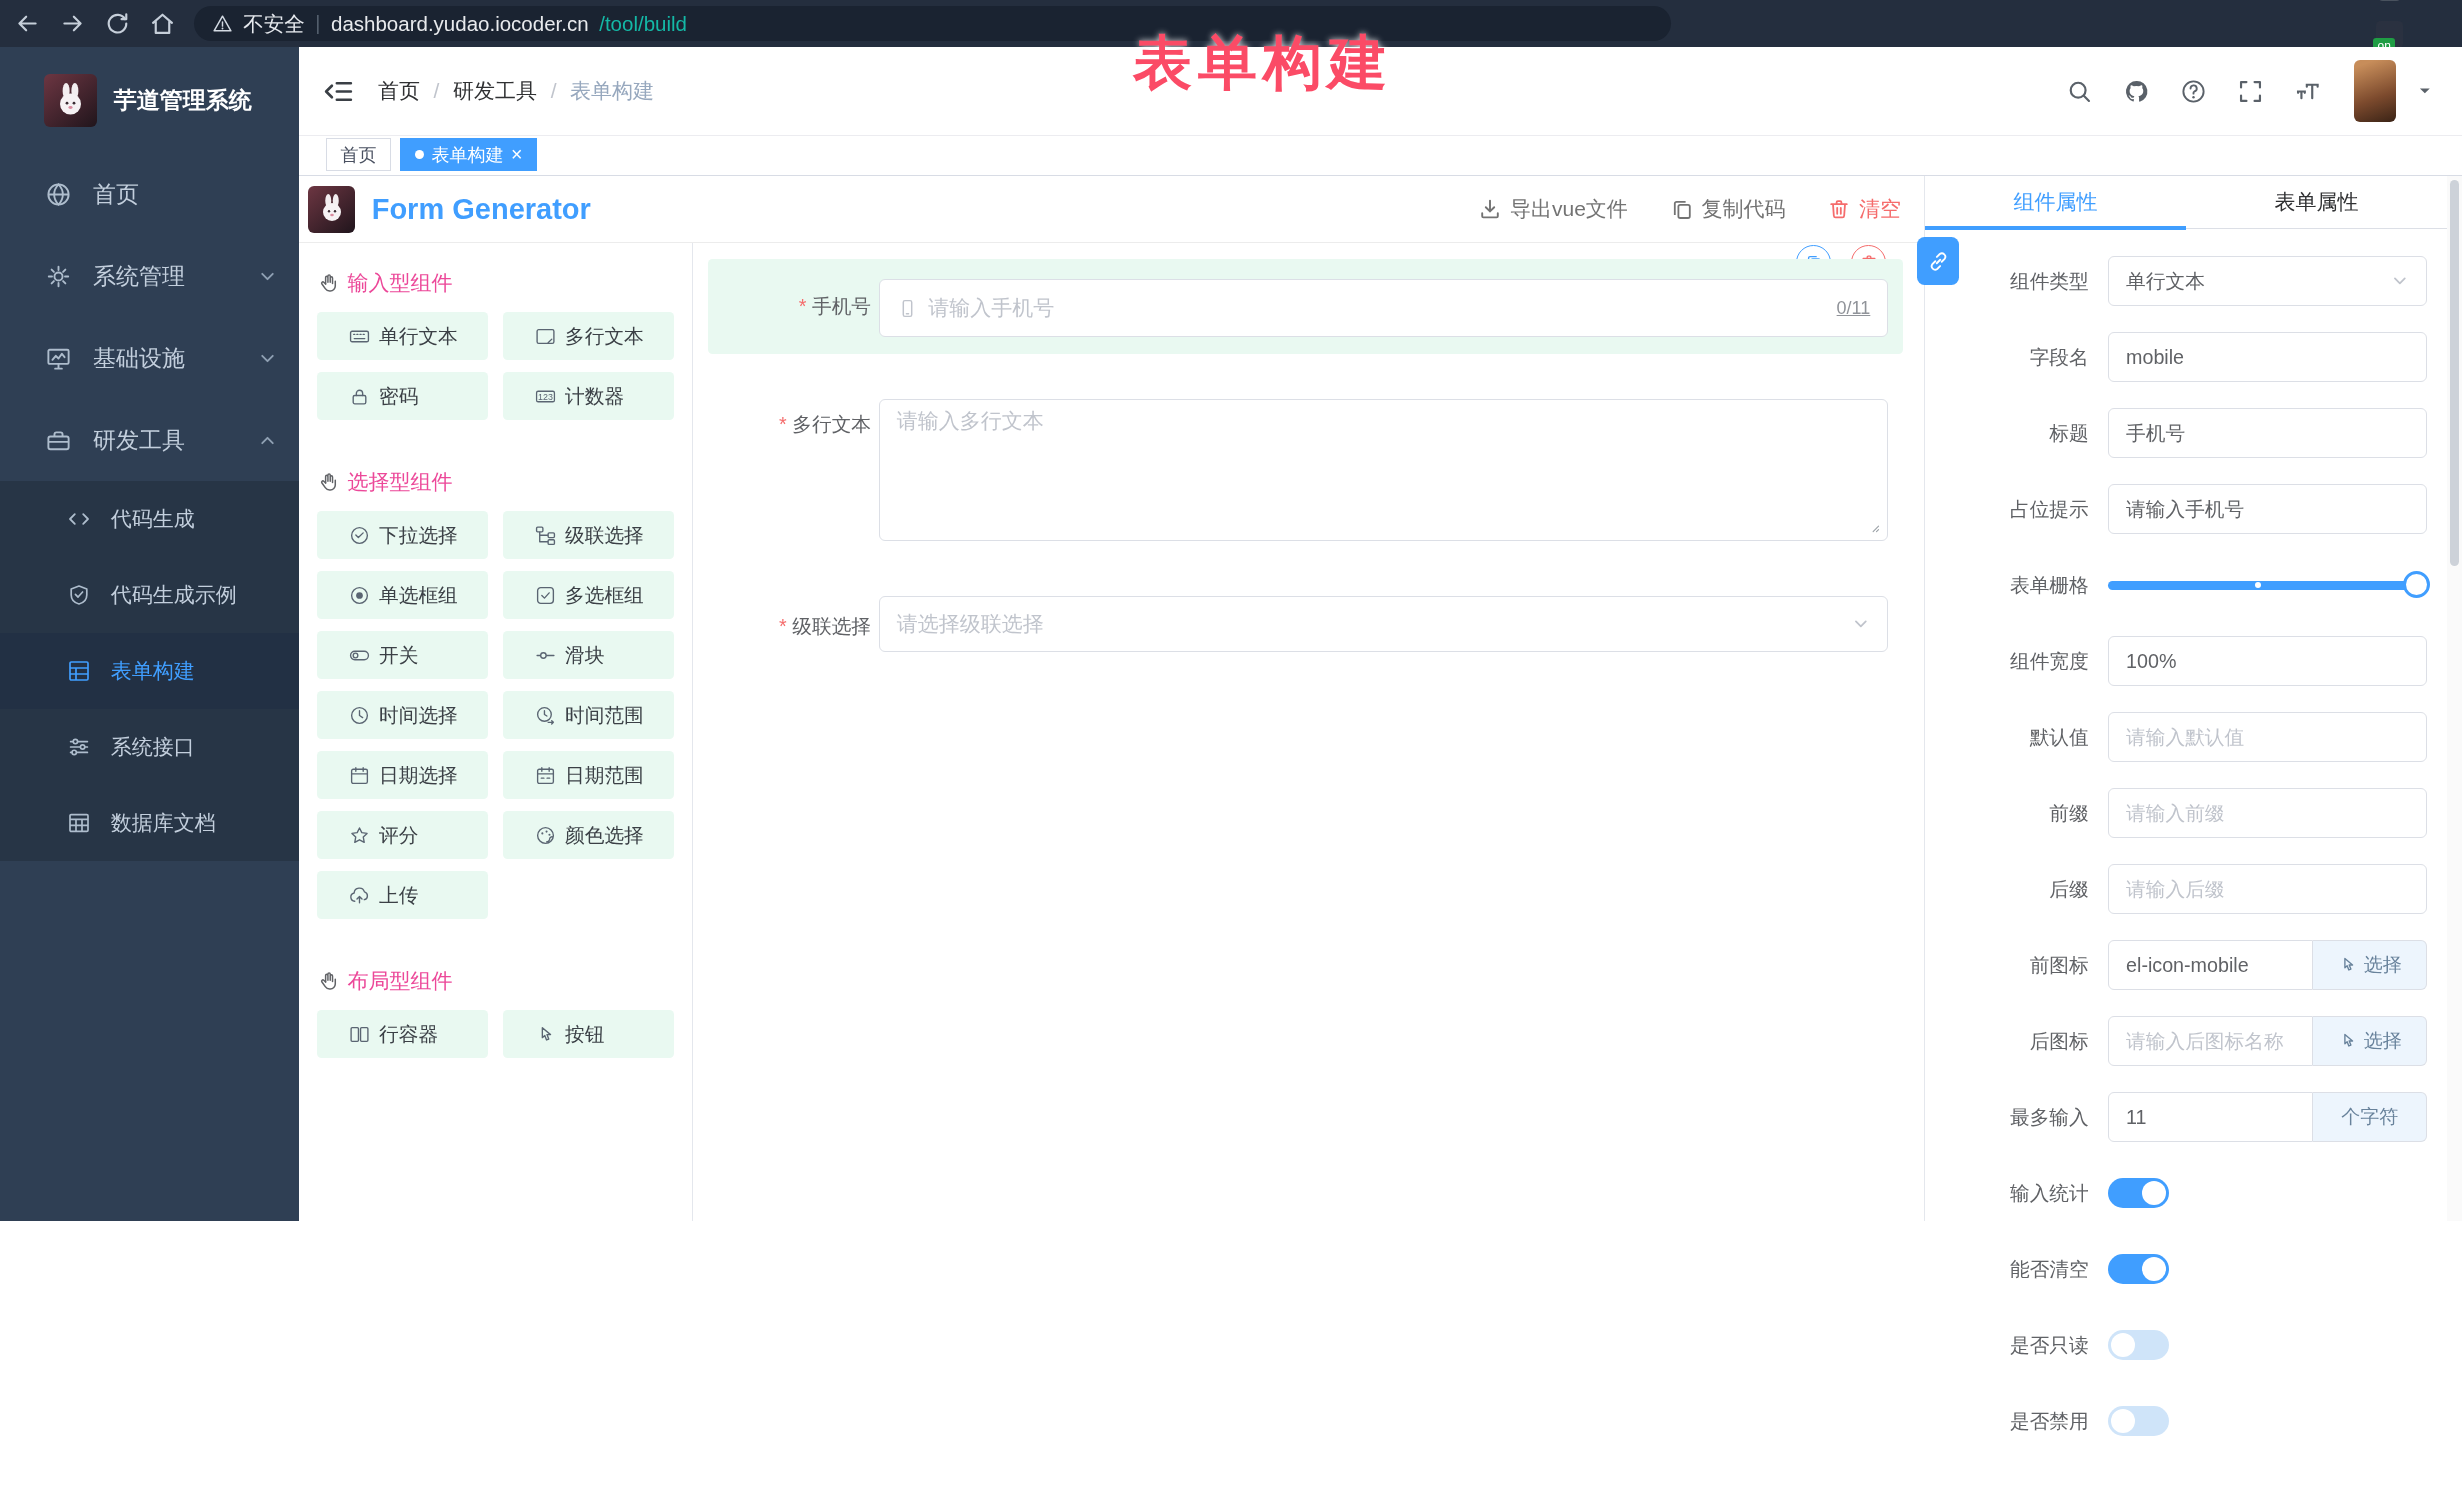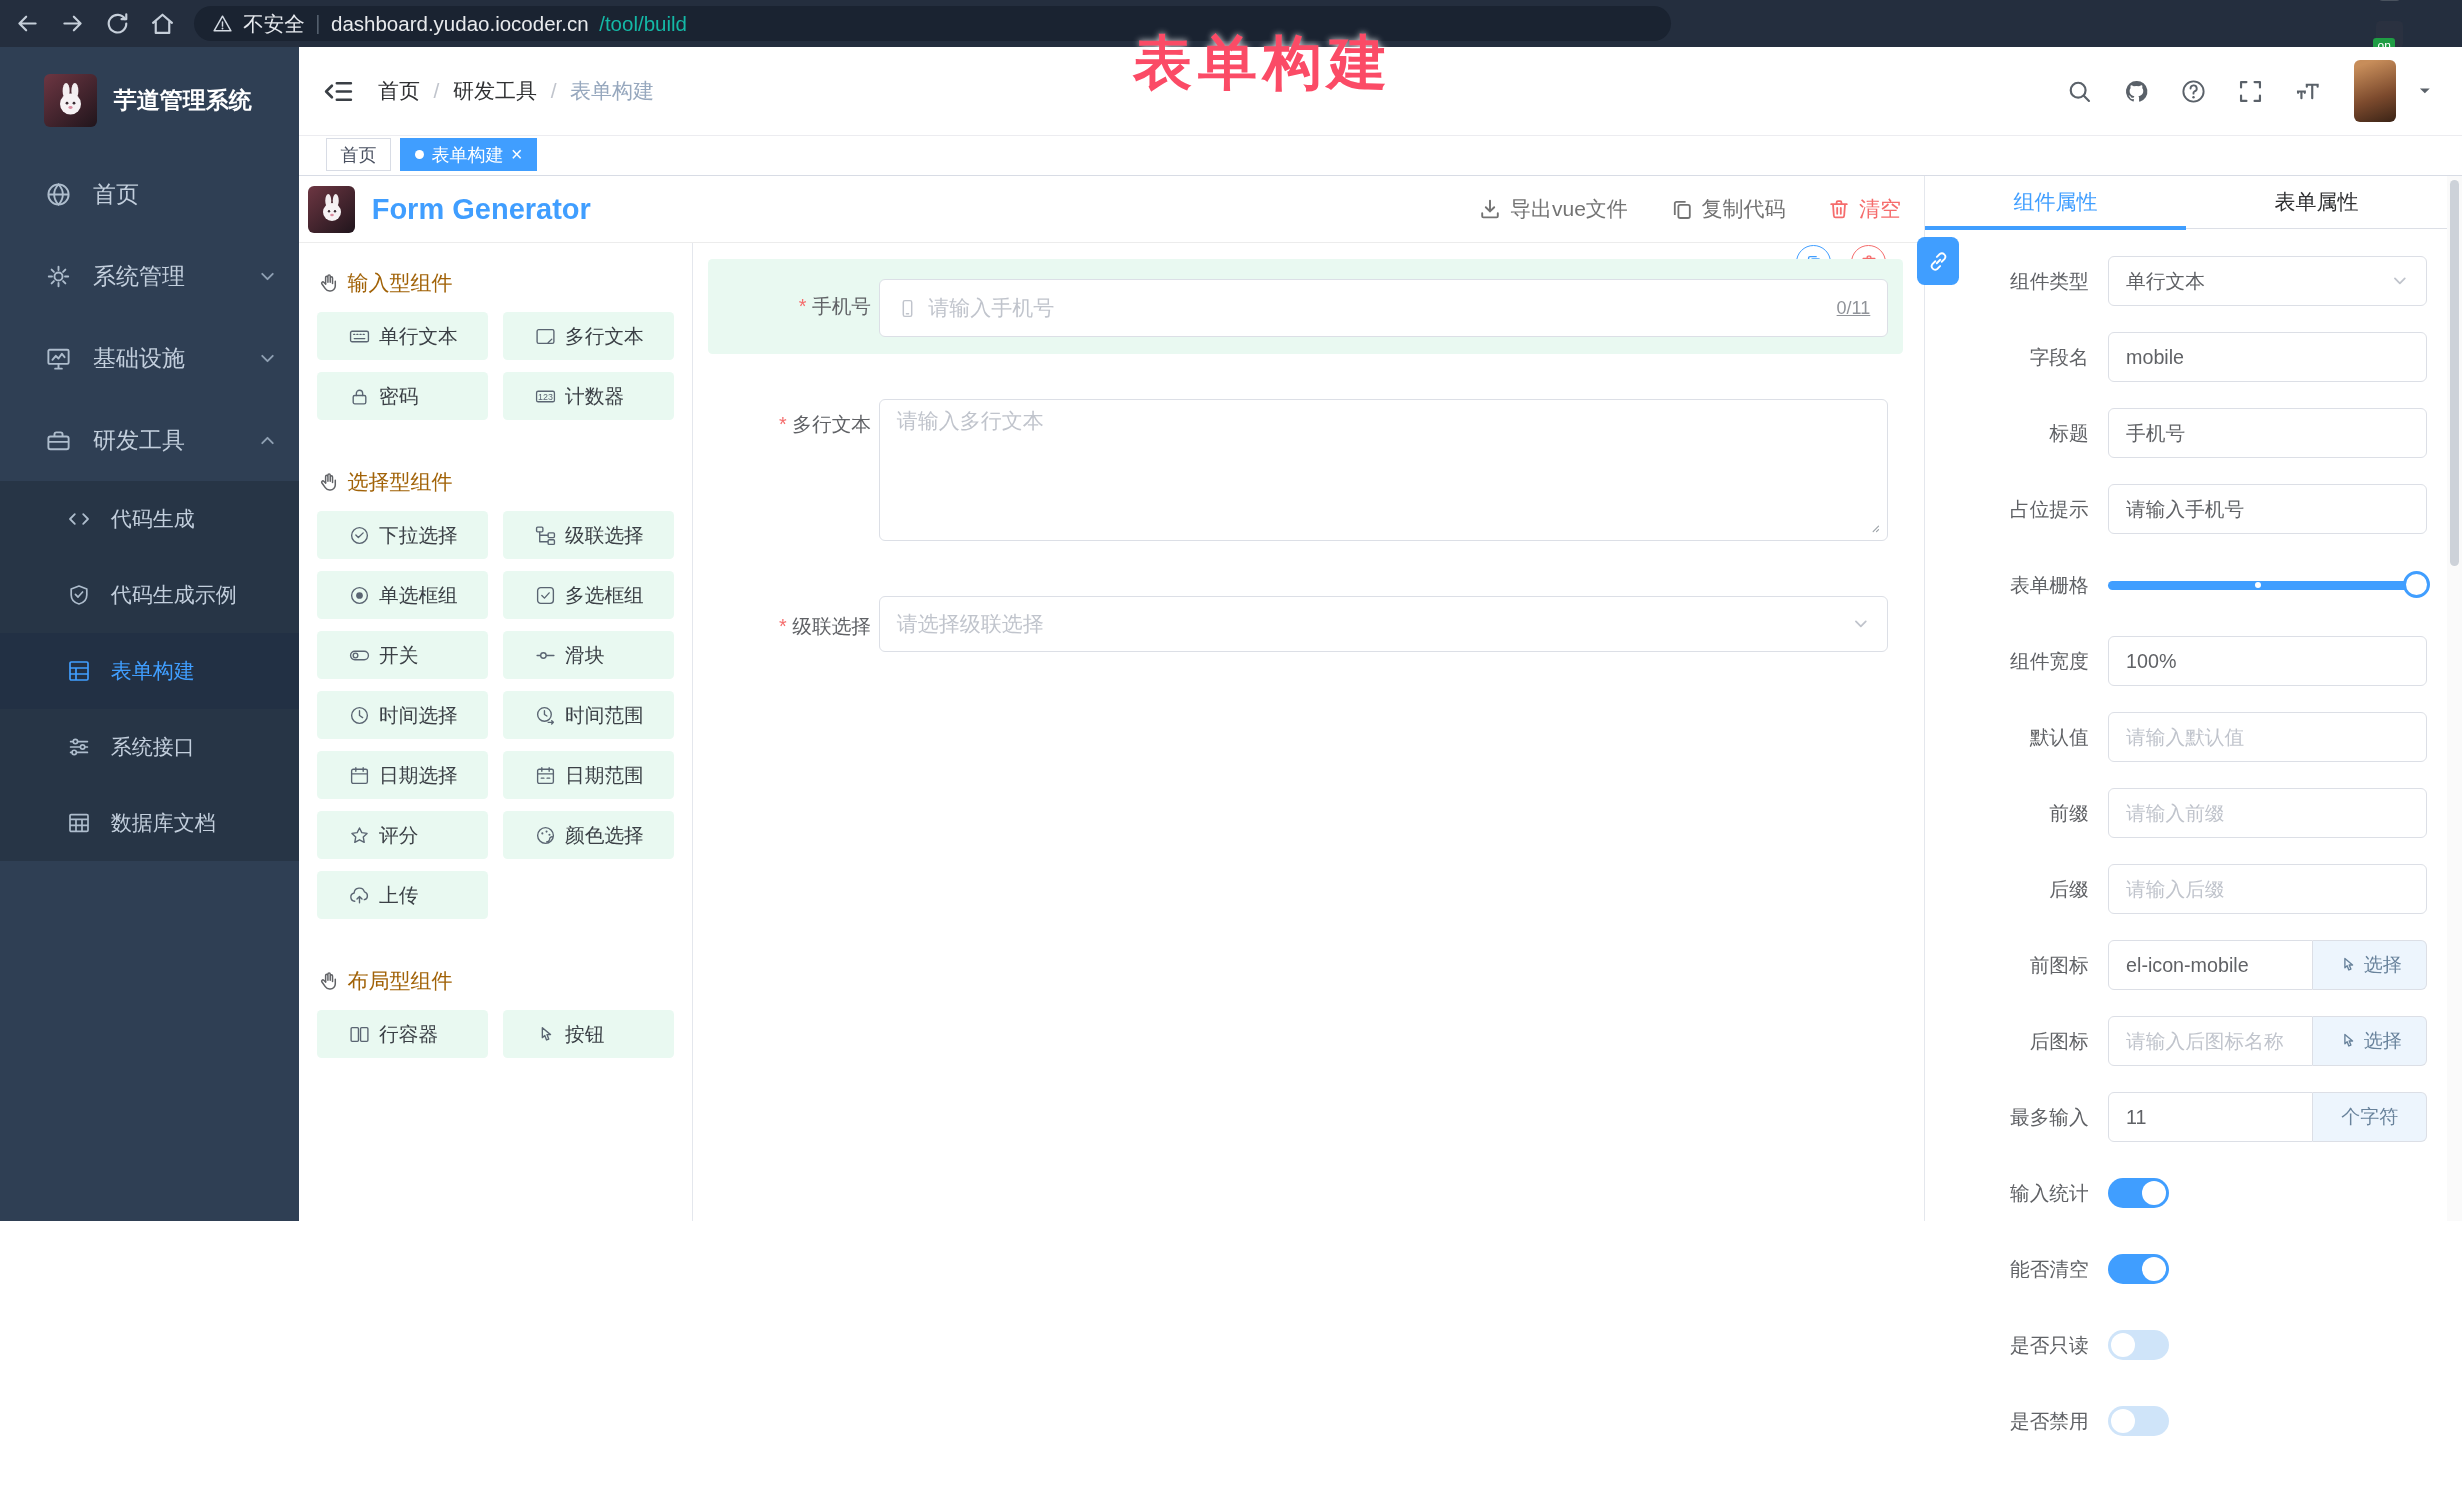--- a/index.html
+++ b/index.html
@@ -86,21 +86,21 @@
   .toolbar .grow { flex:1; }
   .tbtn { display:inline-flex; align-items:center; gap:7.6px; font-size:21px; color:#737373; margin-left:42px; }
   .tbtn .ic { width:24px; height:24px; }
   .tbtn.danger { color:#F56C6C; }
 
   .workrow { flex:1; display:flex; min-height:0; }
 
   
   .cpanel { width:394px; border-right:0.8px solid #e4e7ed; padding:26px 18px 0 18px; flex:0 0 auto; }
   .csec { margin-bottom:48px; }
-  .csectitle { display:flex; align-items:center; gap:7.6px; font-size:21px; color:#a16207; margin-bottom:15px; }
+  .csectitle { display:flex; align-items:center; gap:7.6px; font-size:21px; color:#ec4899; margin-bottom:15px; }
   .csectitle .ic { width:23px; height:23px; color:#606266; }
   .cgrid { display:grid; grid-template-columns:1fr 1fr; gap:12px 15px; }
   .ci { height:48px; background:#e9f9f1; border-radius:4.5px; display:flex; align-items:center; gap:9px;
         padding-left:32px; font-size:19.7px; color:#3b4046; }
   .ci .ic { width:21px; height:21px; color:#5a6572; flex:0 0 auto; }
 
   
   .canvas { flex:1; position:relative; min-width:0; }
   .selblock { position:absolute; left:15px; top:16px; width:1195px; height:95px; background:#e9f9f1; border-radius:4.5px; }
   .actcircle { position:absolute; width:35px; height:35px; border-radius:50%; background:#fff; display:flex;

